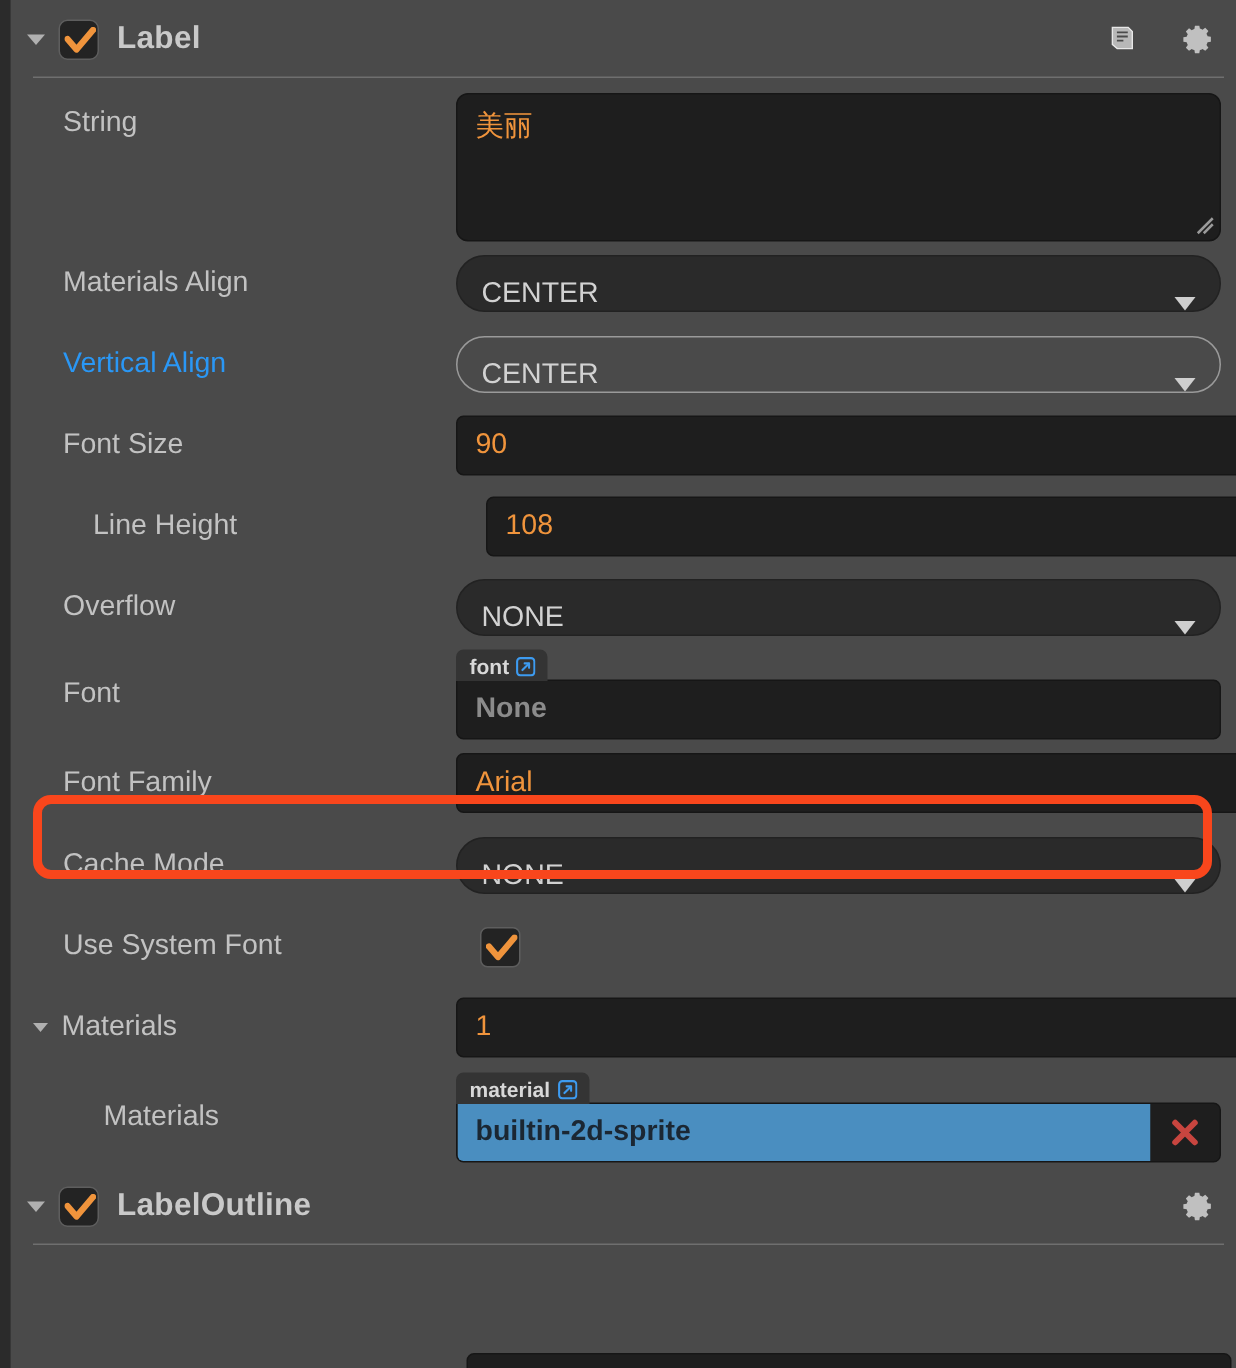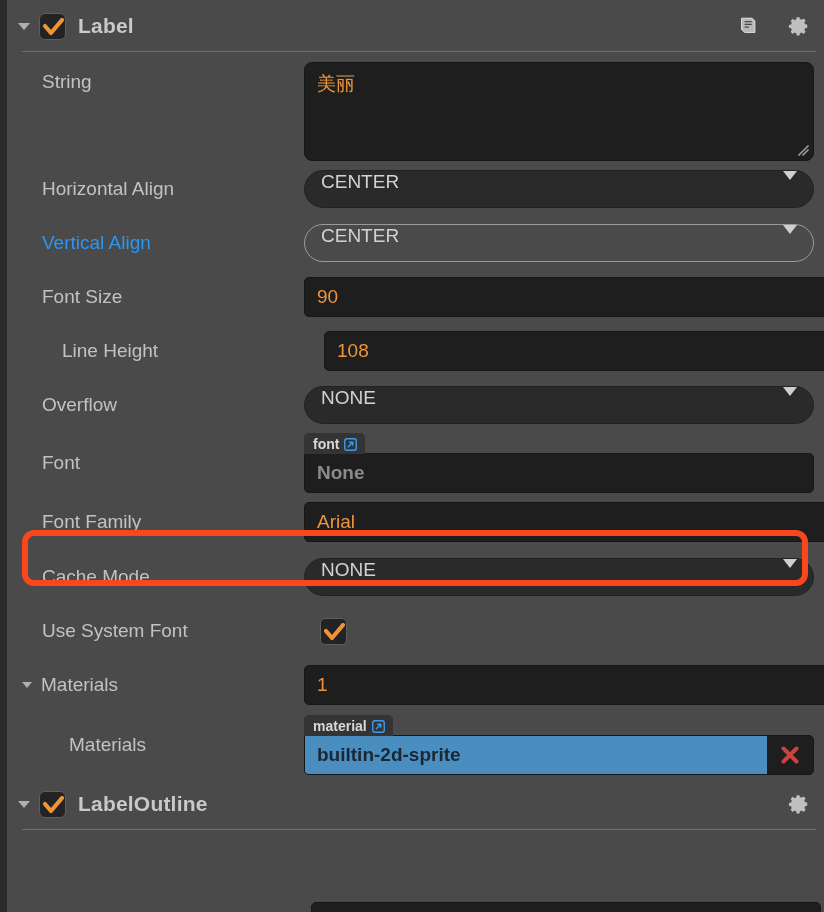--- a/index.html
+++ b/index.html
@@ -154,21 +154,21 @@
   }
 
   
   .dropdown {
     background: #2a2a2a;
     border: 1px solid #222;
     border-radius: 20px;
     height: 38px;
     width: 510px;
     display: flex;
-    align-items: flex-start;
+    align-items: flex-end;
     padding: 0 16px;
     font-size: 19px;
     color: #d2d2d2;
     gap: 22px;
   }
   .dropdown.focused {
     background: #4a4a4a;
     border: 1px solid #9a9a9a;
   }
   .dropdown .caret {
@@ -306,21 +306,21 @@
           <div class="textarea">
             <span>美丽</span>
             <svg class="resize-grip" viewBox="0 0 14 14">
               <path d="M2.5 12.5 L12.5 2.5 M6.5 12.5 L12.5 6.5" stroke="#9a9a9a" stroke-width="1.7"></path>
             </svg>
           </div>
         </div>
       </div>
 
       <div class="row" style="height:54px;">
-        <div class="label">Horizontal Align</div>
+        <div class="label">Materials Align</div>
         <div class="ctl">
           <div class="dropdown">
             <span>CENTER</span>
             <span class="caret"></span>
           </div>
         </div>
       </div>
 
       <div class="row" style="height:54px;">
         <div class="label blue">Vertical Align</div>

